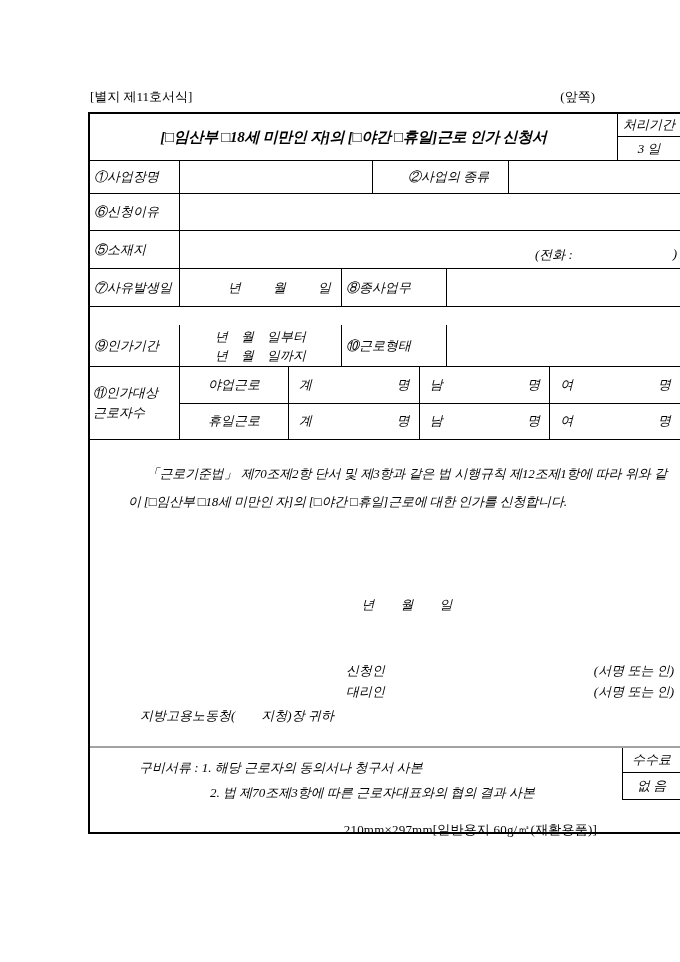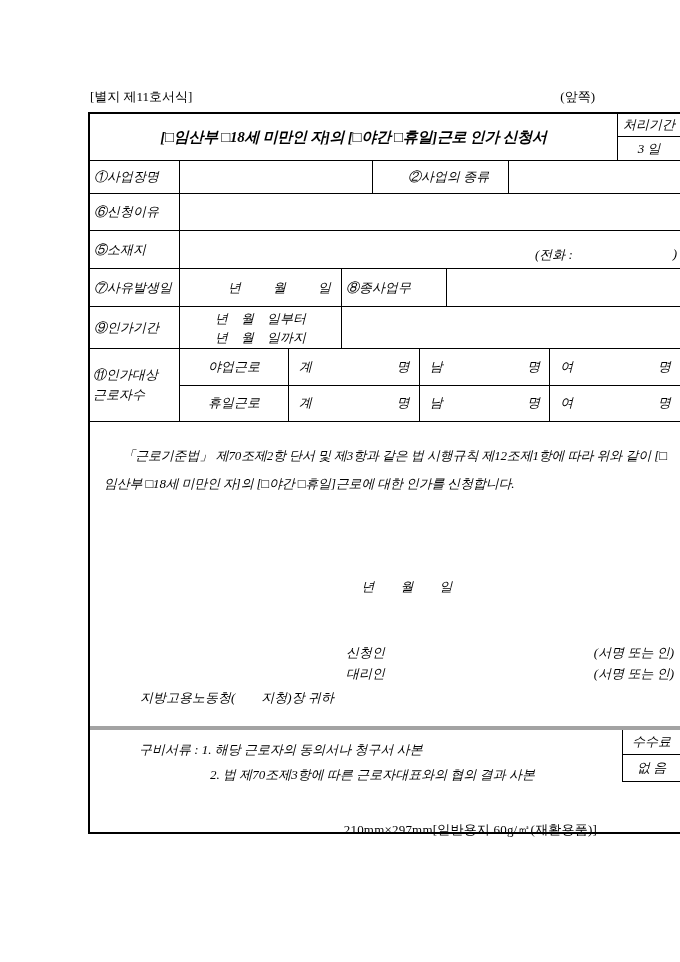--- a/index.html
+++ b/index.html
@@ -28,21 +28,21 @@
     flex:1; display:flex; align-items:center; justify-content:center;
     font-weight:bold; font-size:15px; letter-spacing:-0.3px;
     border-right:1px solid #000; padding:0 2px;
   }
   .process-box { width:62px; display:flex; flex-direction:column; }
   .process-label { height:23px; border-bottom:1px solid #000; display:flex; align-items:center; justify-content:center; }
   .process-value { flex:1; display:flex; align-items:center; justify-content:center; }
 
   .row { display:flex; border-bottom:1px solid #000; }
   .r1 { height:33px;gap:31px; } .r2 { height:34px; } .r3 { height:38px; }
-  .r4 { height:37px; } .r5 { height:38px; } .r6 { height:42px; }
+  .r4 { height:37px; } .r5 { height:38px; } .r6 { height:42px;margin-top:18px; }
   .workers-block { height:73px; }
 
   .cell { display:flex; align-items:center; border-right:1px solid #000; padding:0 4px; }
   .c1 { width:90px; }
   .c2 { width:162px; }
   .c3 { width:105px; }
   .c4 { flex:1; border-right:none; }
   .wide-val { flex:1; border-right:none; }
 
   .phone-cell { flex:1; border-right:none; display:flex; align-items:flex-end; justify-content:flex-end; padding:0 3px 4px 0; }
@@ -52,21 +52,21 @@
   .period-cell { display:flex; flex-direction:column; align-items:center; justify-content:center; line-height:19px; }
 
   .workers-label { width:90px; border-right:1px solid #000; display:flex; flex-direction:column; justify-content:center; padding-left:3px; line-height:20px; }
   .workers-right { flex:1; display:flex; flex-direction:column; }
   .workers-subrow { flex:1; display:flex; }
   .workers-subrow.first { border-bottom:1px solid #000; }
   .sub-type { width:109px; border-right:1px solid #000; display:flex; align-items:center; justify-content:center; }
   .count-cell { flex:1; border-right:1px solid #000; display:flex; align-items:center; justify-content:space-between; padding:0 9px 0 10px; }
   .count-cell.last { border-right:none; }
 
-  .body-area { position:relative; height:308px; border-bottom:4px solid #a3a3a3; }
+  .body-area { position:relative; height:308px; border-bottom:2px solid #a3a3a3;padding-left:24px; }
   .paragraph {
     padding:20px 13px 0 14px;
     text-align:justify; text-indent:1.4em;
     line-height:28px; letter-spacing:-0.2px;
   }
   .date-line { position:absolute; top:156px; left:0; right:0; text-align:center; padding-left:44px; }
   .sig-row { position:absolute; left:256px; right:6px; display:flex; justify-content:space-between; }
   .sig-applicant { top:222px; }
   .sig-agent { top:243px; }
   .recipient { position:absolute; top:267px; left:50px; }
@@ -129,20 +129,21 @@
     <div class="cell c3">⑧종사업무</div>
     <div class="cell c4"></div>
   </div>
 
   <div class="row r6">
     <div class="cell c1">⑨인가기간</div>
     <div class="cell c2 period-cell">
       <span class="pre">년    월    일부터</span>
       <span class="pre">년    월    일까지</span>
     </div>
+    <div class="cell c3">⑩근로형태</div>
     <div class="cell c4"></div>
   </div>
 
   <div class="row workers-block">
     <div class="workers-label">
       <span>⑪인가대상</span>
       <span>근로자수</span>
     </div>
     <div class="workers-right">
       <div class="workers-subrow first">

